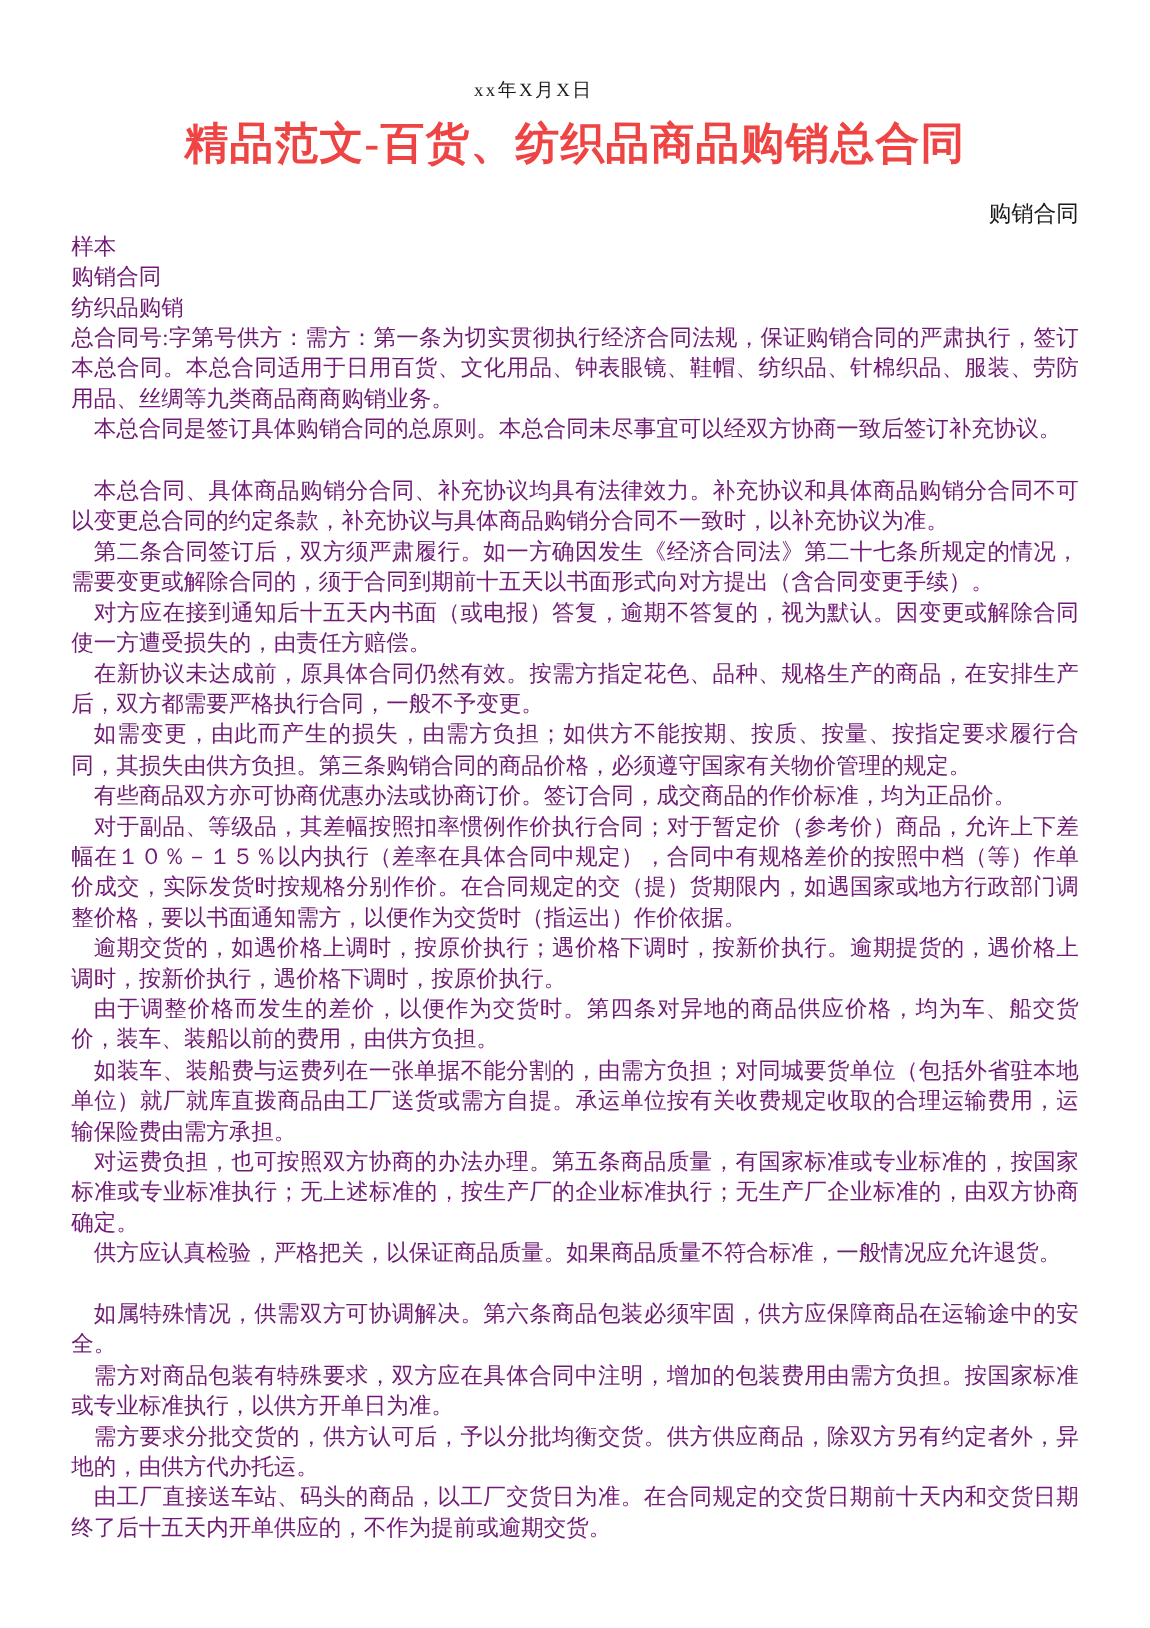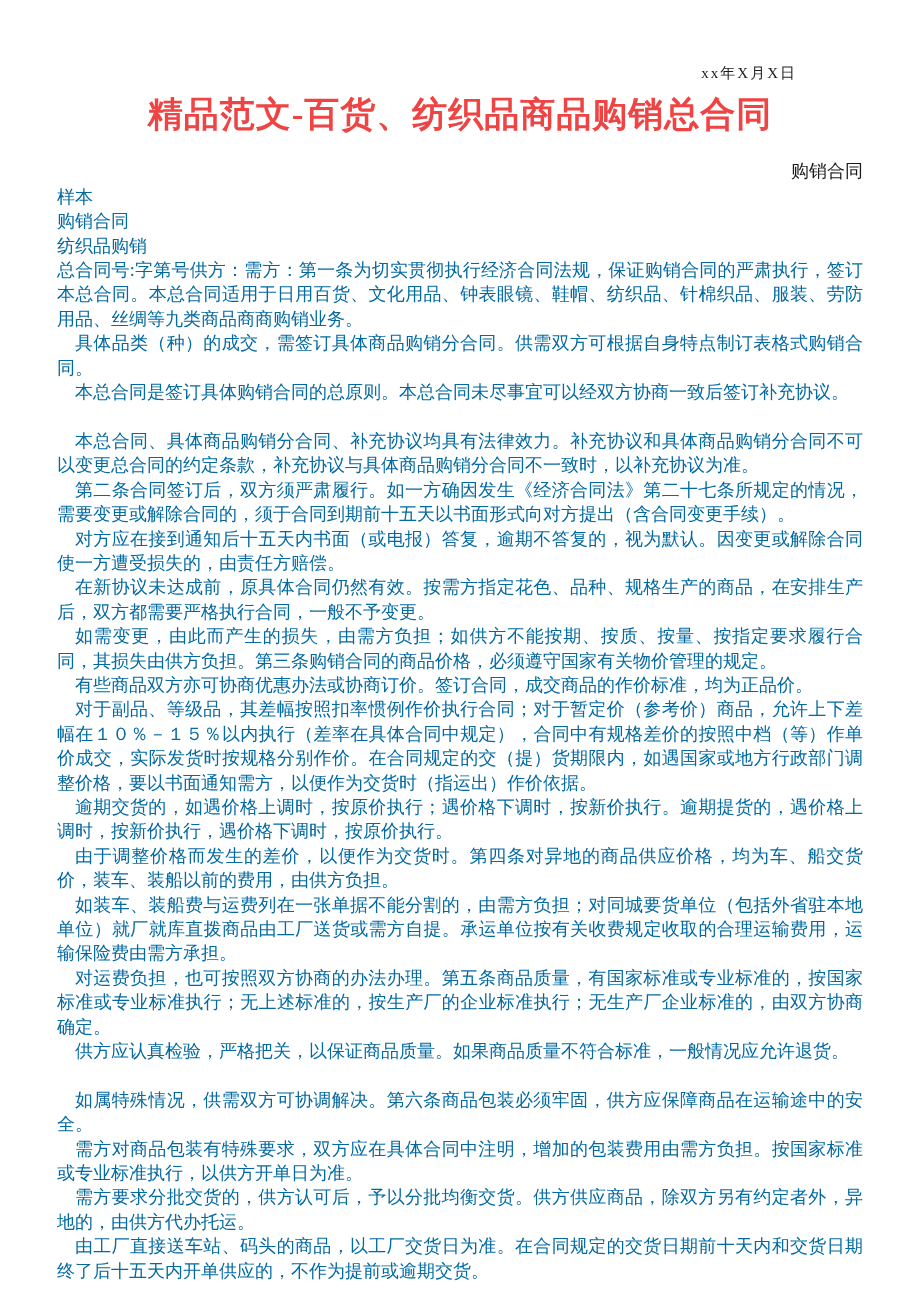--- a/index.html
+++ b/index.html
@@ -18,21 +18,21 @@
     box-sizing: border-box;
     width: 920px;
     height: 1302px;
     padding: 0 57px;
     background: #ffffff;
   }
   .date-line {
     margin-top: 64px;
     font-size: 15px;
     line-height: 18px;
-    text-align: right;
+    text-align: center;
     padding-right: 66px;
     letter-spacing: 2px;
     color: #1a1a1a;
     white-space: nowrap;
   }
   .doc-title {
     margin-top: 12px;
     font-size: 35px;
     line-height: 42px;
     font-weight: bold;
@@ -49,21 +49,21 @@
     color: #1a1a1a;
   }
   .doc-body {
     margin-top: 1px;
   }
   .doc-body p.para {
     margin: 0;
     font-size: 18px;
     line-height: 24.4px;
     text-align: justify;
-    color: #0369a1;
+    color: #701a75;
     word-break: break-all;
   }
   .doc-body p.para.indent {
     text-indent: 1em;
   }
   .doc-body p.para.blank {
     height: 24.4px;
   }
 </style>
 </head>
@@ -74,21 +74,20 @@
 
   <h1 class="doc-title">精品范文-百货、纺织品商品购销总合同</h1>
 
   <div class="doc-label">购销合同</div>
 
   <div class="doc-body">
       <p class="para">样本</p>
       <p class="para">购销合同</p>
       <p class="para">纺织品购销</p>
       <p class="para">总合同号:字第号供方：需方：第一条为切实贯彻执行经济合同法规，保证购销合同的严肃执行，签订本总合同。本总合同适用于日用百货、文化用品、钟表眼镜、鞋帽、纺织品、针棉织品、服装、劳防用品、丝绸等九类商品商商购销业务。</p>
-      <p class="para indent">具体品类（种）的成交，需签订具体商品购销分合同。供需双方可根据自身特点制订表格式购销合同。</p>
       <p class="para indent">本总合同是签订具体购销合同的总原则。本总合同未尽事宜可以经双方协商一致后签订补充协议。</p>
       <p class="para blank"></p>
       <p class="para indent">本总合同、具体商品购销分合同、补充协议均具有法律效力。补充协议和具体商品购销分合同不可以变更总合同的约定条款，补充协议与具体商品购销分合同不一致时，以补充协议为准。</p>
       <p class="para indent">第二条合同签订后，双方须严肃履行。如一方确因发生《经济合同法》第二十七条所规定的情况，需要变更或解除合同的，须于合同到期前十五天以书面形式向对方提出（含合同变更手续）。</p>
       <p class="para indent">对方应在接到通知后十五天内书面（或电报）答复，逾期不答复的，视为默认。因变更或解除合同使一方遭受损失的，由责任方赔偿。</p>
       <p class="para indent">在新协议未达成前，原具体合同仍然有效。按需方指定花色、品种、规格生产的商品，在安排生产后，双方都需要严格执行合同，一般不予变更。</p>
       <p class="para indent">如需变更，由此而产生的损失，由需方负担；如供方不能按期、按质、按量、按指定要求履行合同，其损失由供方负担。第三条购销合同的商品价格，必须遵守国家有关物价管理的规定。</p>
       <p class="para indent">有些商品双方亦可协商优惠办法或协商订价。签订合同，成交商品的作价标准，均为正品价。</p>
       <p class="para indent">对于副品、等级品，其差幅按照扣率惯例作价执行合同；对于暂定价（参考价）商品，允许上下差幅在１０％－１５％以内执行（差率在具体合同中规定），合同中有规格差价的按照中档（等）作单价成交，实际发货时按规格分别作价。在合同规定的交（提）货期限内，如遇国家或地方行政部门调整价格，要以书面通知需方，以便作为交货时（指运出）作价依据。</p>
       <p class="para indent">逾期交货的，如遇价格上调时，按原价执行；遇价格下调时，按新价执行。逾期提货的，遇价格上调时，按新价执行，遇价格下调时，按原价执行。</p>

